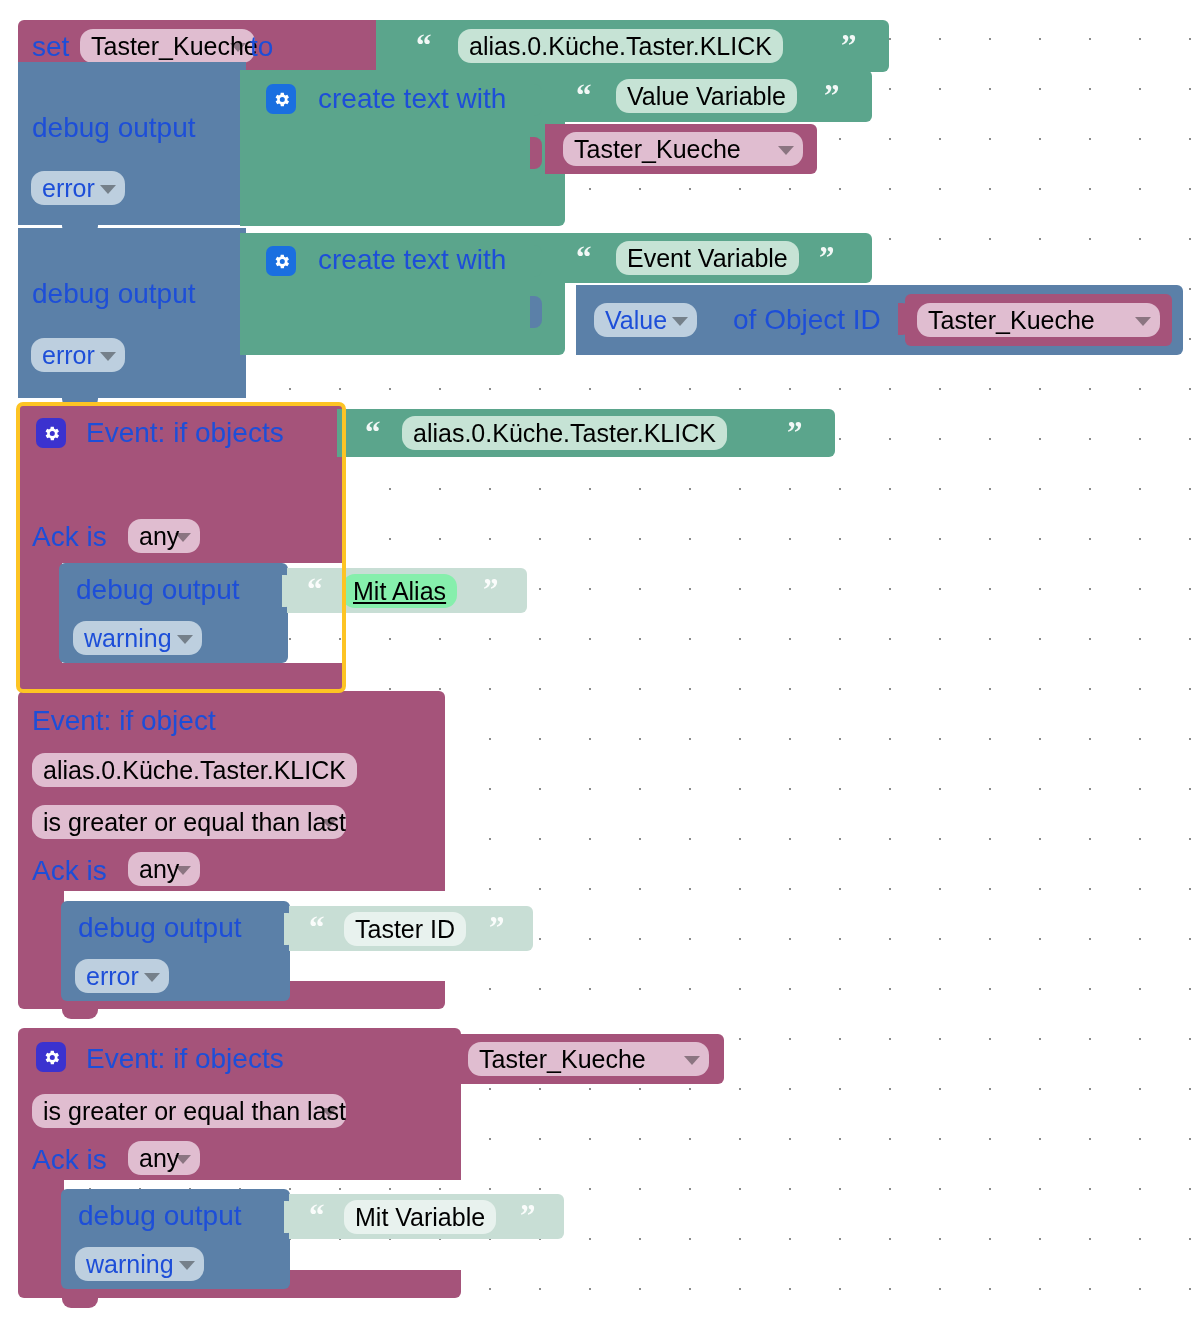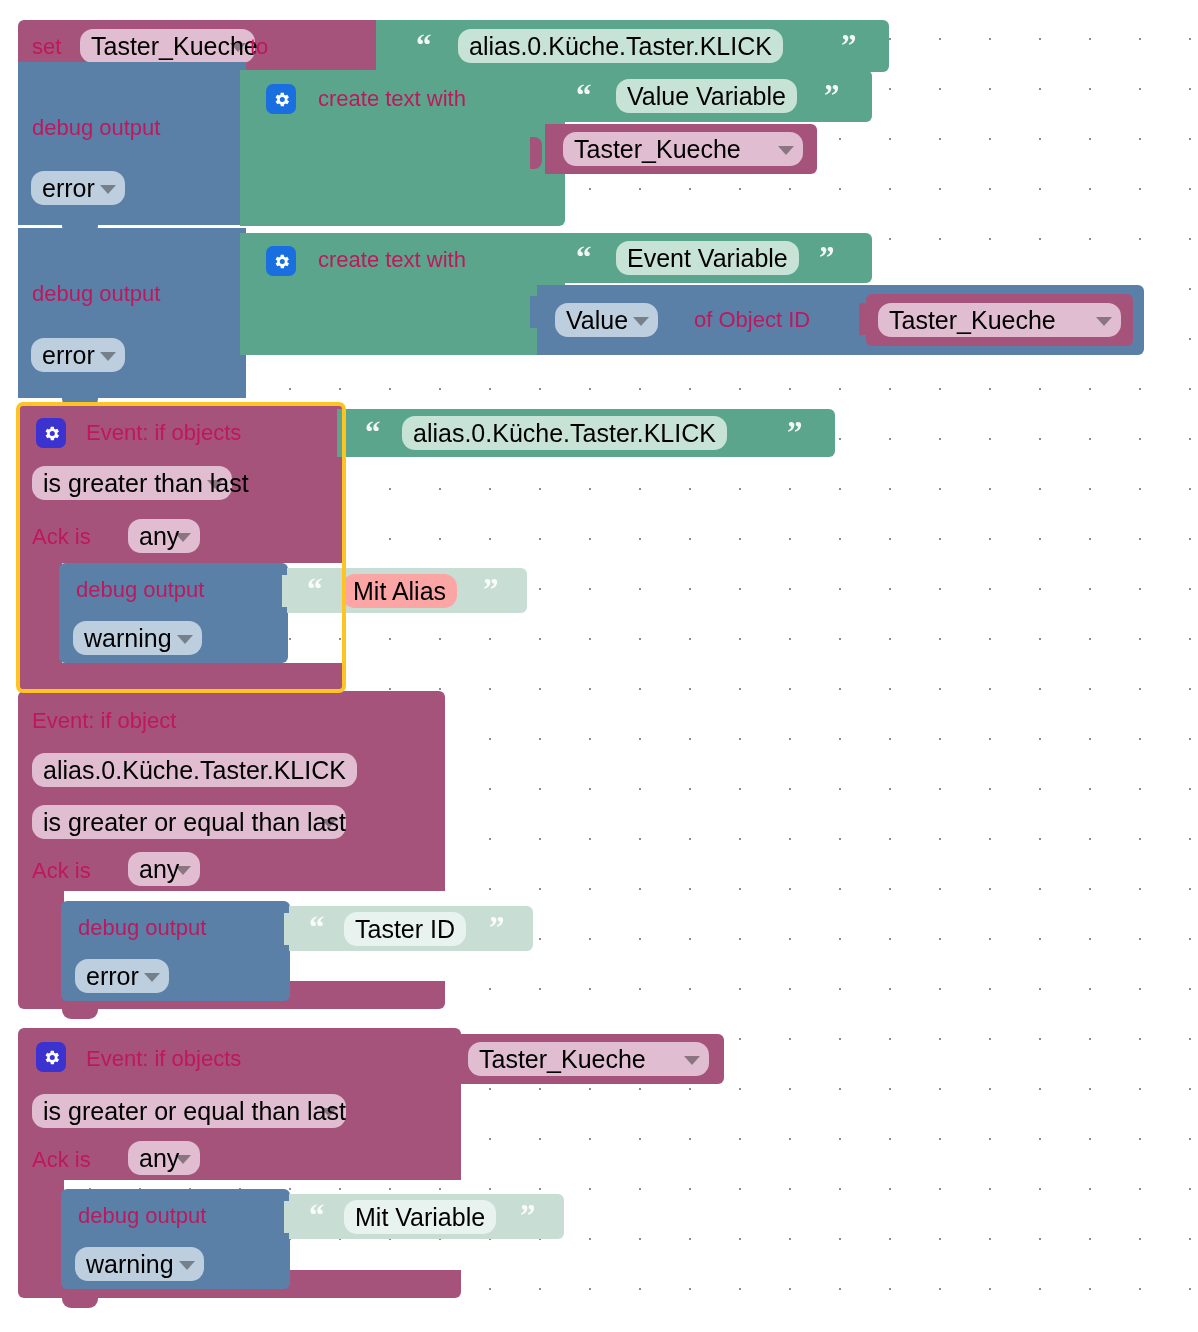--- a/index.html
+++ b/index.html
@@ -24,24 +24,24 @@
   
   .blk{position:absolute;box-sizing:border-box;}
   .body{position:absolute;box-sizing:border-box;}
 
   .c-var   {background:#a5537a;}
   .c-text  {background:#5ba58c;}   
   .c-dbg   {background:#5b80a8;}   
 
   .f-pink  {background:#e0bdd0;color:#000;}
   .f-mint  {background:#c6e3d5;color:#000;}
-  .f-blue  {background:#bdcfdf;color:#000000;}
+  .f-blue  {background:#bdcfdf;color:#1d4ed8;}
 
   .lbl{
-    position:absolute;color:#be185d;font-size:22px;line-height:25px;
+    position:absolute;color:#1d4ed8;font-size:28px;line-height:25px;
     white-space:nowrap;
   }
   .fld{
     position:absolute;border-radius:13px;font-size:25px;line-height:25px;
     white-space:nowrap;display:flex;align-items:center;box-sizing:border-box;
     padding:0 11px;height:34px;
   }
   .fld.withcaret{padding-right:30px;}
   .caret{
     position:absolute;right:9px;top:50%;margin-top:-3px;
@@ -178,21 +178,21 @@
   </div>
   <div class="blk" style="left:554px;top:233px;width:318px;height:50px;">
     <div class="body c-text" style="left:0;top:0;width:318px;height:50px;border-radius:0 6px 6px 0;"></div>
     <span class="q" style="left:22px;top:9px;">“</span>
     <div class="fld f-mint" style="left:62px;top:8px;">
       <span>Event Variable</span>
     </div>
     <span class="q" style="left:265px;top:9px;">”</span>
   </div>
 
-  <div class="blk" style="left:537px;top:285px;width:607px;height:62px;">
+  <div class="blk" style="left:576px;top:285px;width:607px;height:62px;">
     <div class="body c-dbg" style="left:0;top:0;width:607px;height:70px;border-radius:0 6px 6px 0;"></div>
     <div class="fld f-blue withcaret" style="left:18px;top:18px;">
       <span>Value</span>
       <i class="caret"></i>
     </div>
     <span class="lbl" style="left:157px;top:22px;">of Object ID</span>
     <div class="socket" style="left:322px;top:18px;">
         <i style="background:#a5537a;"></i>
       </div>
     <div class="blk" style="left:329px;top:9px;width:267px;height:52px;">
@@ -212,24 +212,20 @@
 
     <div class="body c-var" style="left:0;top:259px;width:326px;height:28px;border-radius:0 0 6px 6px;"></div>
     <div class="notch c-var" style="left:44px;top:287px;height:10px;background:#a5537a;"></div>
 
     <div class="gear indigo" style="left:18px;top:14px;">
       <svg viewBox="0 0 24 24" fill="#ffffff">
           <path d="M19.4 13a7.6 7.6 0 0 0 0-2l2-1.5-2-3.4-2.4 1a7.4 7.4 0 0 0-1.7-1l-.4-2.6h-3.9l-.4 2.6c-.6.2-1.2.6-1.7 1l-2.4-1-2 3.4L6.6 11a7.6 7.6 0 0 0 0 2l-2 1.5 2 3.4 2.4-1c.5.4 1.1.8 1.7 1l.4 2.6h3.9l.4-2.6c.6-.2 1.2-.6 1.7-1l2.4 1 2-3.4-2.1-1.5ZM13 15.2A3.2 3.2 0 1 1 16.2 12 3.2 3.2 0 0 1 13 15.2Z"></path>
         </svg>
     </div>
     <span class="lbl" style="left:68px;top:16px;">Event: if objects</span>
-    <div class="fld f-pink withcaret" style="left:14px;top:62px;width:200px;">
-      <span>is greater than last</span>
-      <i class="caret"></i>
-    </div>
     <span class="lbl" style="left:14px;top:120px;">Ack is</span>
     <div class="fld f-pink withcaret" style="left:110px;top:115px;width:72px;">
       <span>any</span>
       <i class="caret"></i>
     </div>
     <div class="socket" style="left:320px;top:14px;">
         <i style="background:#5ba58c;"></i>
       </div>
   </div>
 
@@ -249,21 +245,21 @@
       <span>warning</span>
       <i class="caret"></i>
     </div>
     <div class="socket" style="left:223px;top:12px;">
         <i style="background:#c8ded5;"></i>
       </div>
   </div>
   <div class="blk" style="left:287px;top:568px;width:240px;height:45px;">
     <div class="body shadowpale" style="left:0;top:0;width:240px;height:45px;border-radius:0 6px 6px 0;"></div>
     <span class="q" style="left:20px;top:6px;">“</span>
-    <div class="fld" style="left:55px;top:6px;background:#fca5a5;">
+    <div class="fld" style="left:55px;top:6px;background:#86efac;text-decoration:underline;">
       <span>Mit Alias</span>
     </div>
     <span class="q" style="left:196px;top:6px;">”</span>
   </div>
 
   <div class="sel" style="left:16px;top:402px;width:330px;height:291px;"></div>
 
   <div class="blk" style="left:18px;top:691px;width:381px;height:318px;">
     <div class="body c-var" style="left:0;top:0;width:427px;height:200px;border-radius:6px 6px 0 0;"></div>
     <div class="body c-var" style="left:0;top:200px;width:46px;height:90px;"></div>

